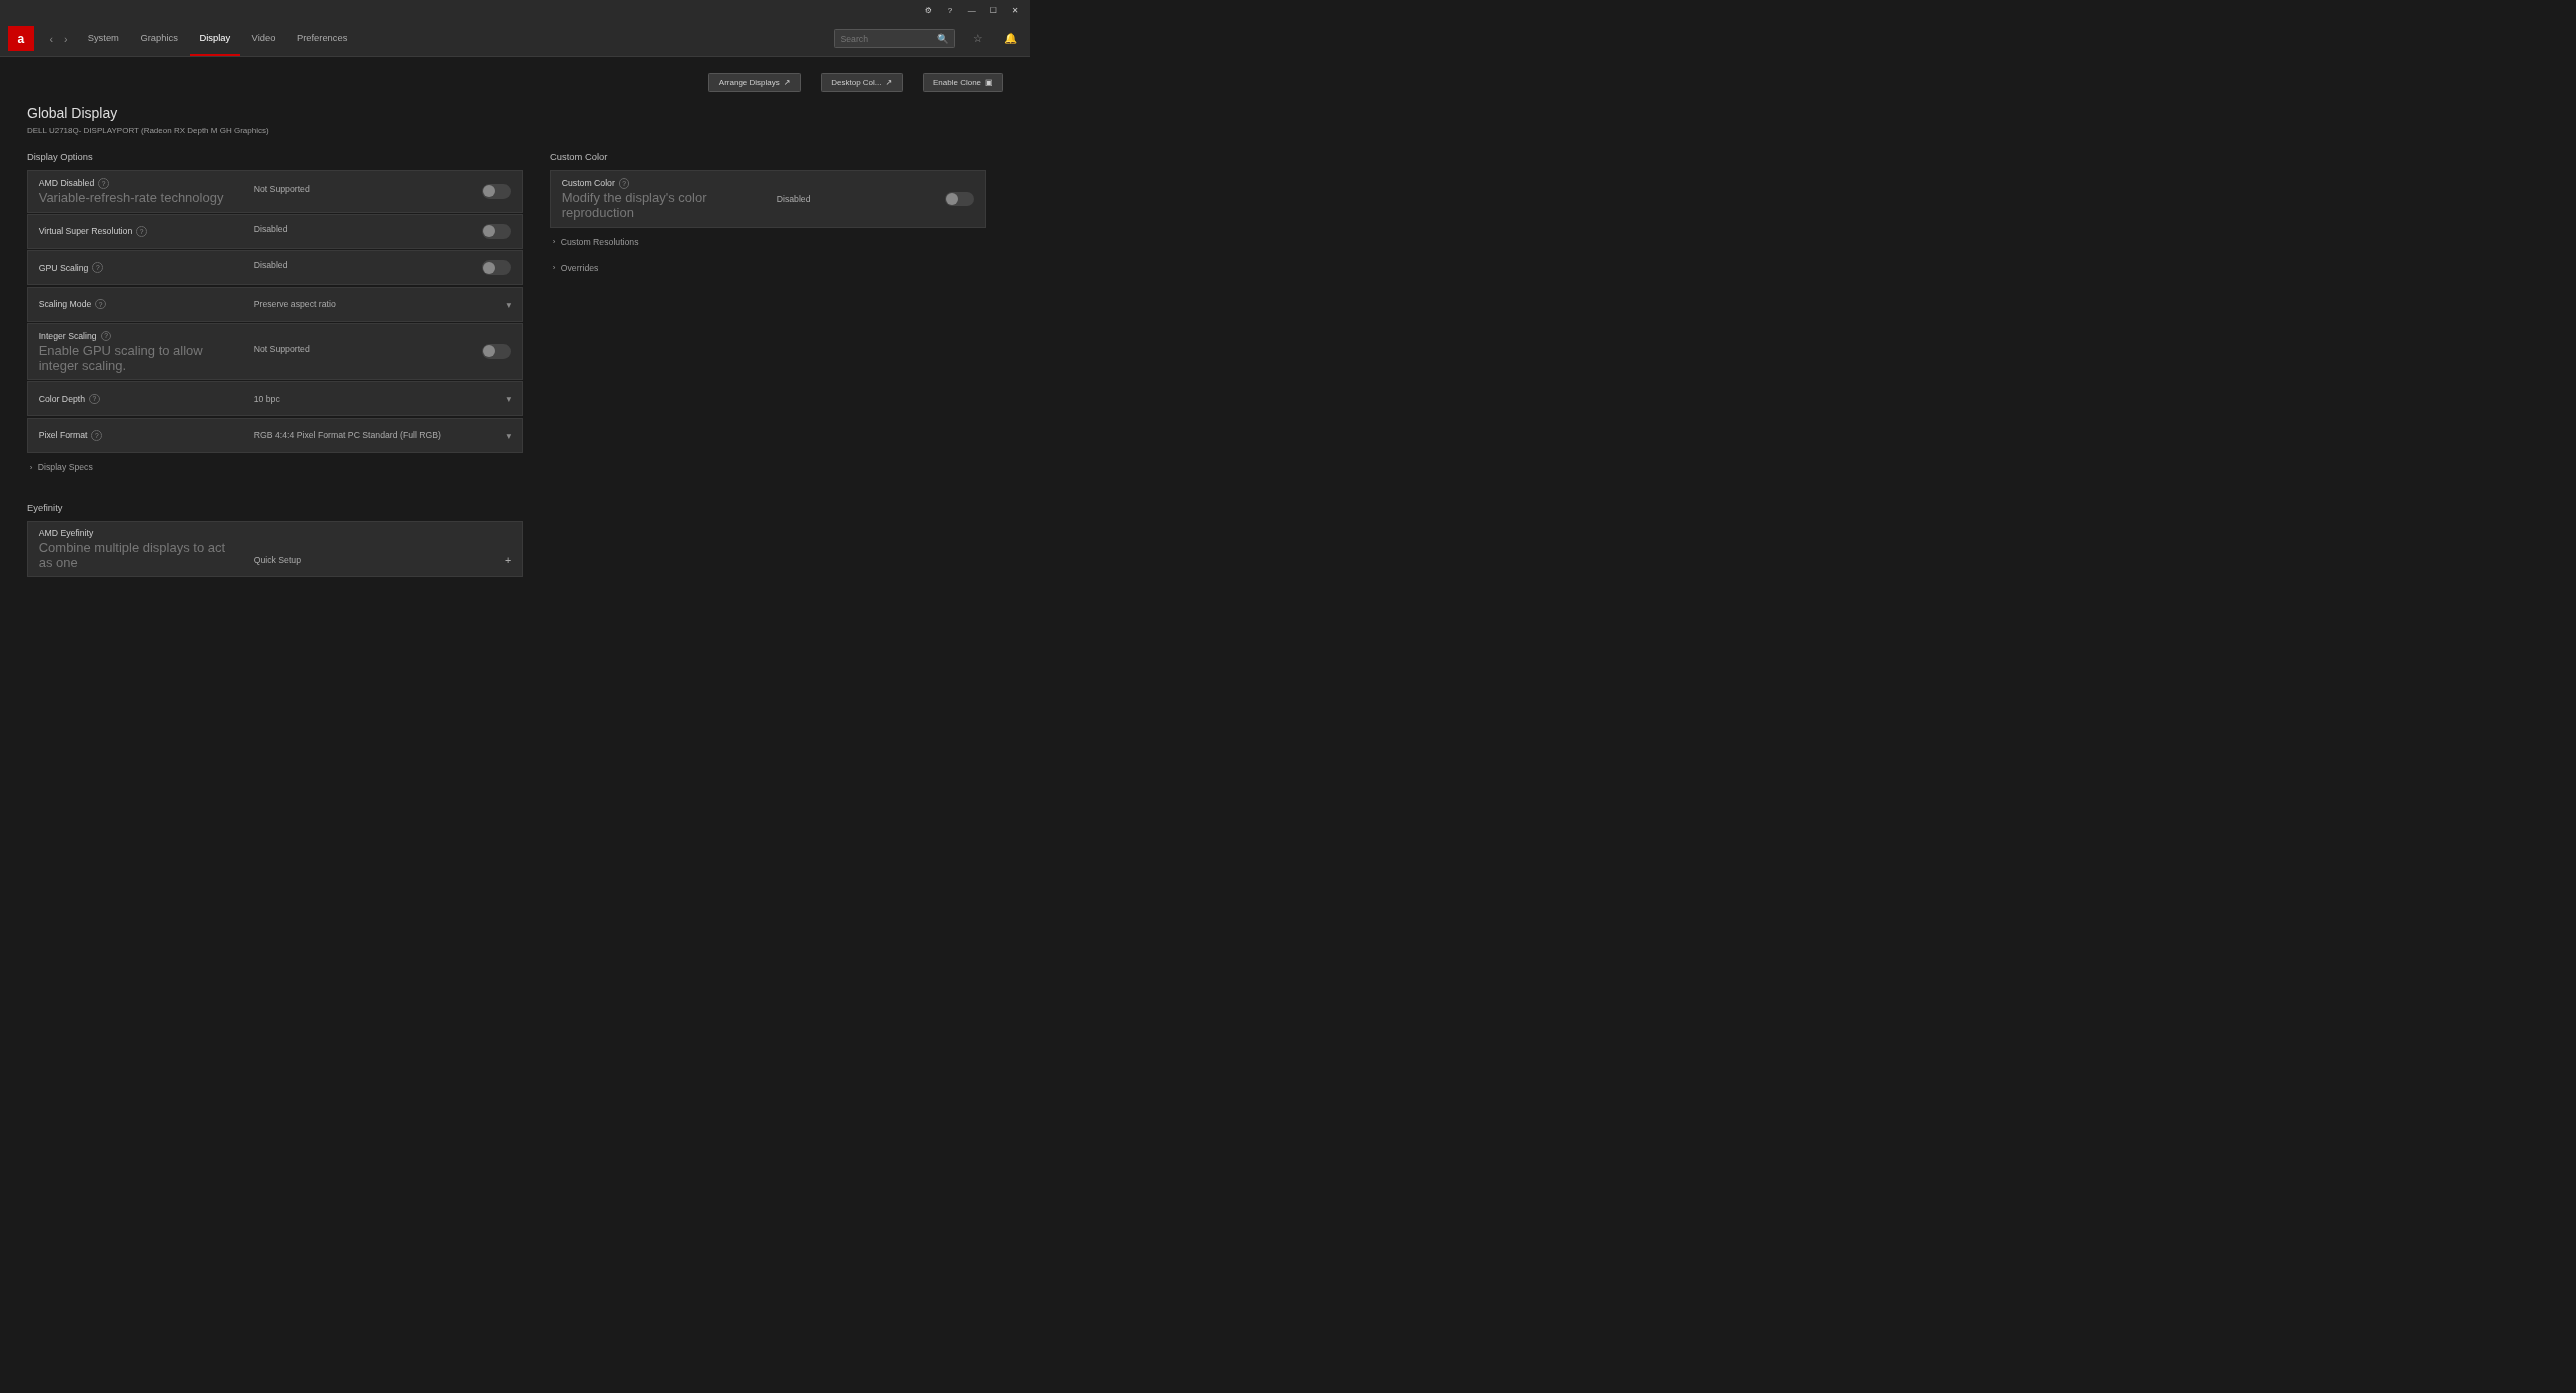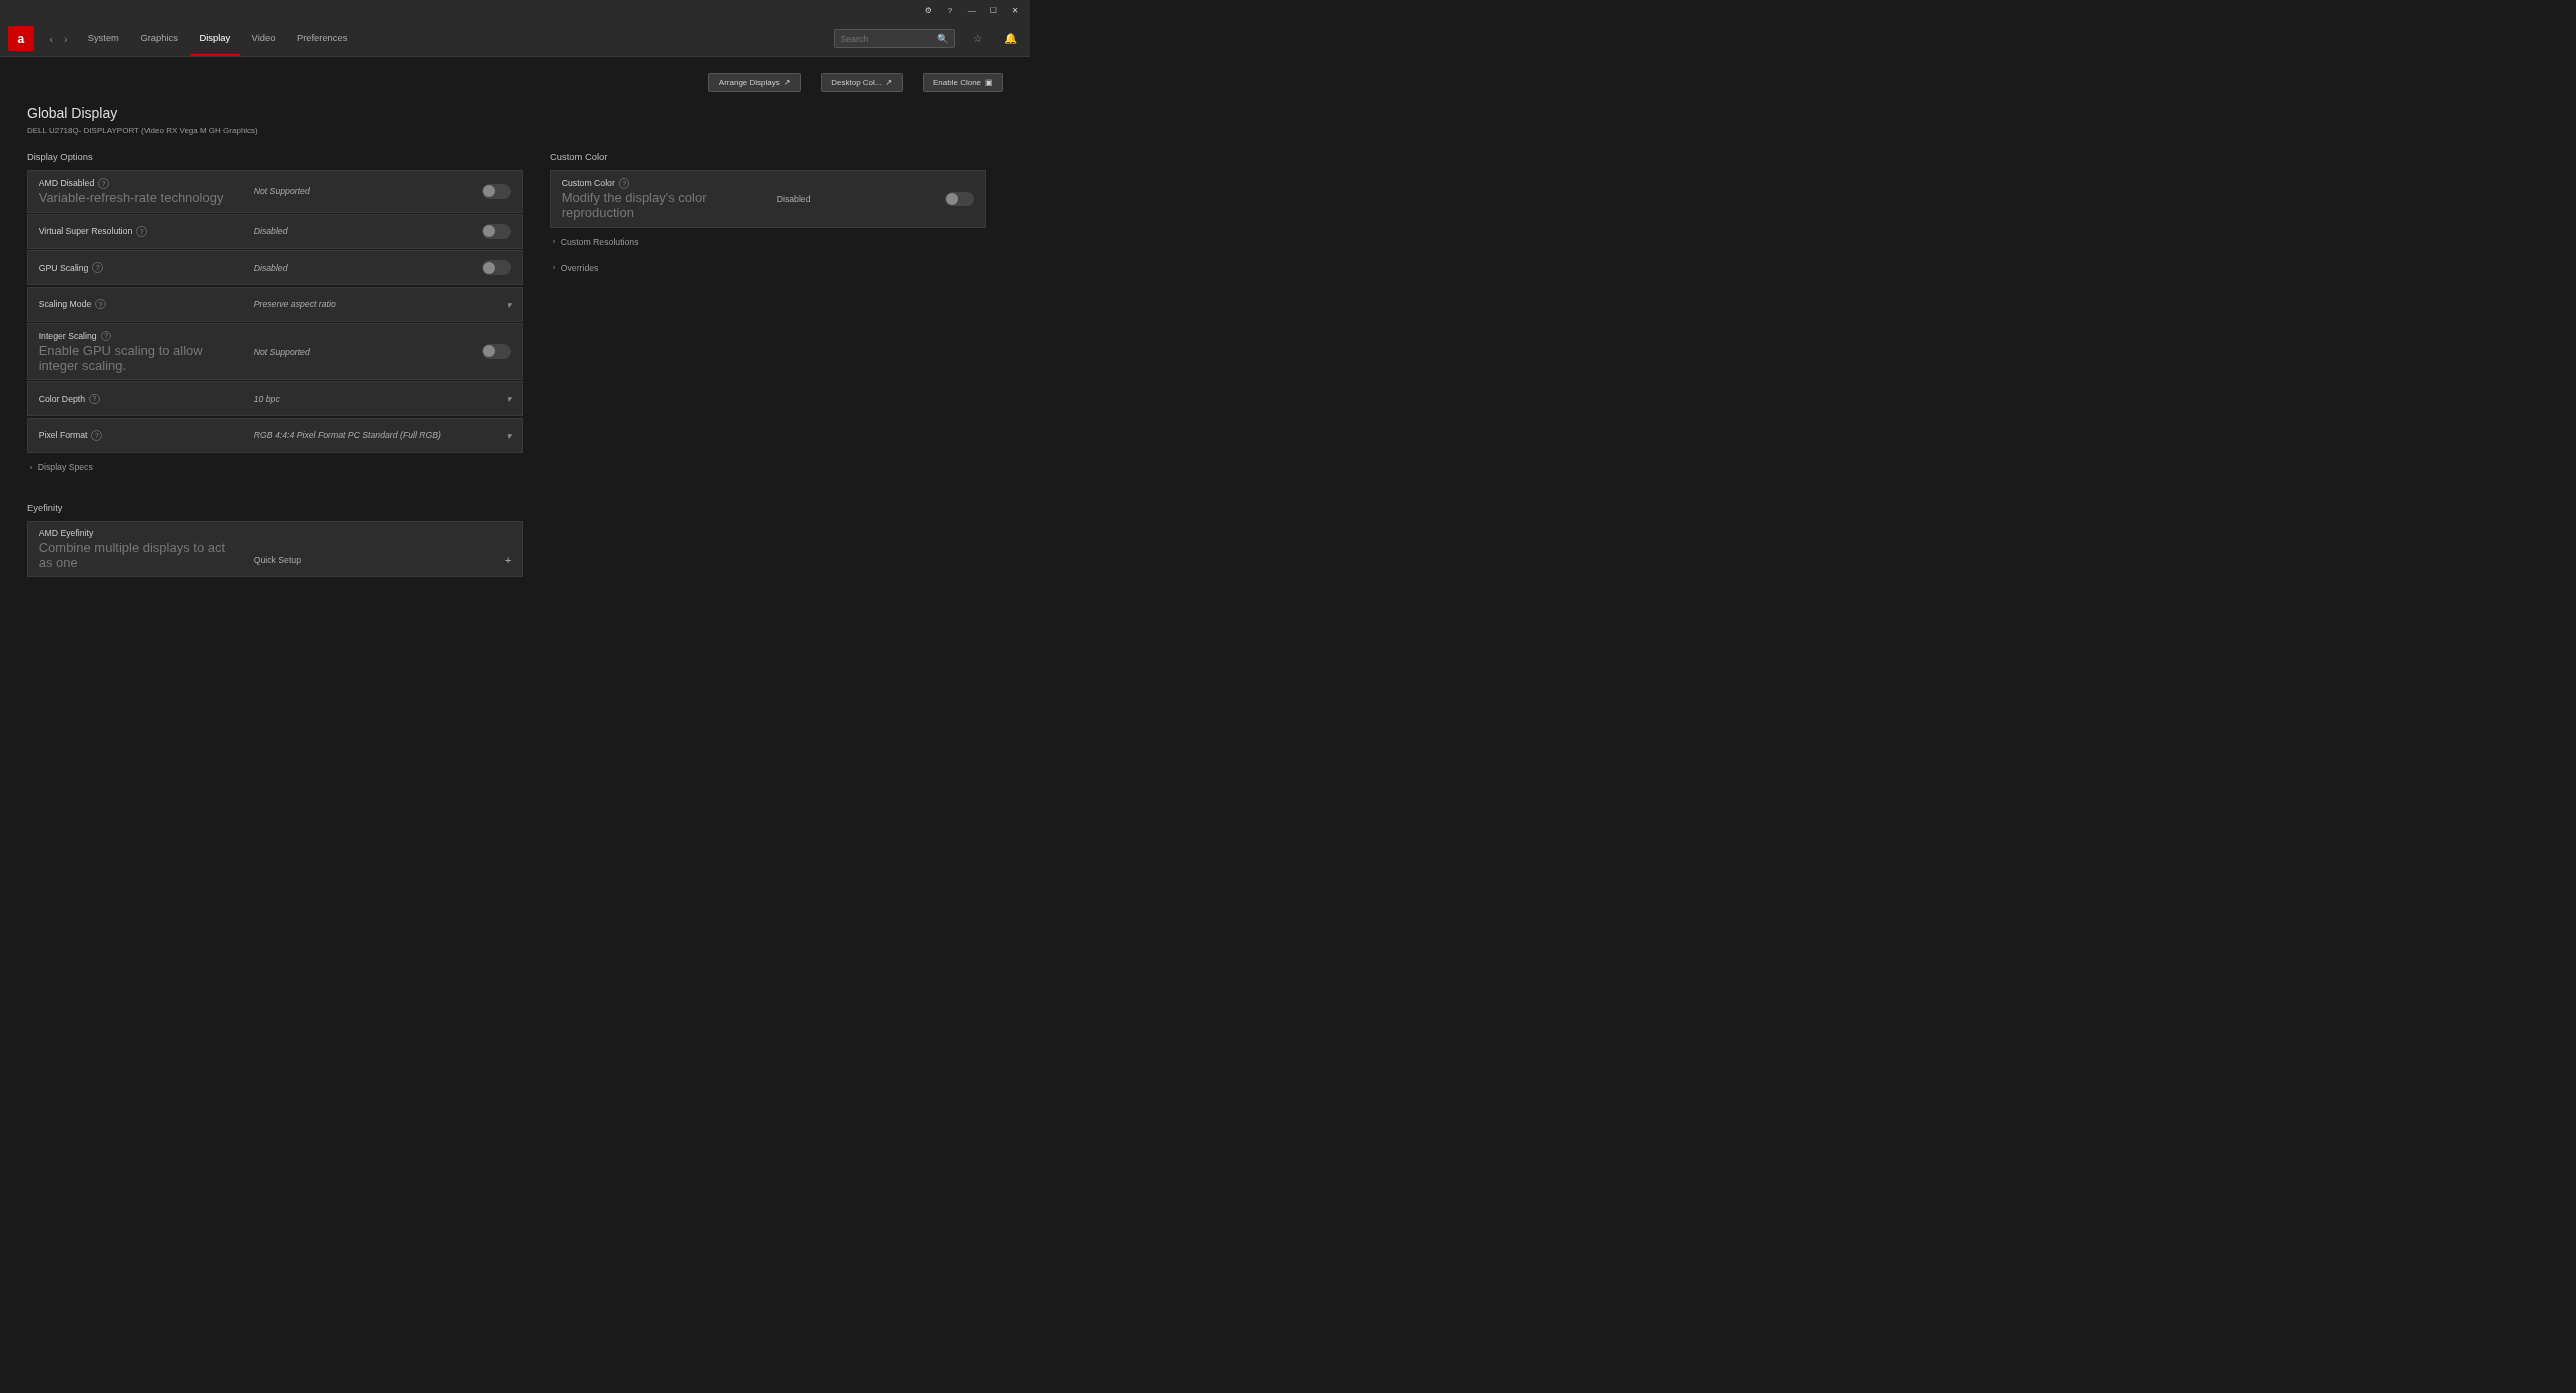--- a/index.html
+++ b/index.html
@@ -204,25 +204,23 @@
     }
     .option-label-sub {
       font-size: 13px;
       color: #777;
       margin-top: 1.3px;
     }
     .option-value-cell {
       flex: 1;
       padding: 6.7px 10.7px;
       display: flex;
-      align-items: center;
       justify-content: space-between;
       color: #aaa;
       font-size: 8.7px;
-      font-style: italic;
     }
     .help-icon {
       display: inline-flex;
       align-items: center;
       justify-content: center;
       width: 10.7px;
       height: 10.7px;
       border-radius: 50%;
       border: 0.7px solid #666;
       color: #888;
@@ -393,21 +391,21 @@
       <span>↗</span>
     </button>
     <button class="action-btn">
       <span>Enable Clone</span>
       <span>▣</span>
     </button>
   </div>
 
   <div>
     <div class="section-title">Global Display</div>
-    <div class="monitor-label">DELL U2718Q- DISPLAYPORT (Video RX Vega M GH Graphics)</div>
+    <div class="monitor-label">DELL U2718Q- DISPLAYPORT (Radeon RX Depth M GH Graphics)</div>
   </div>
 
   <div class="two-col">
 
     <div class="col-left">
       <div class="options-section-title">Display Options</div>
 
       <div class="option-row tall">
         <div class="option-label-cell">
           <div class="option-label-main">

